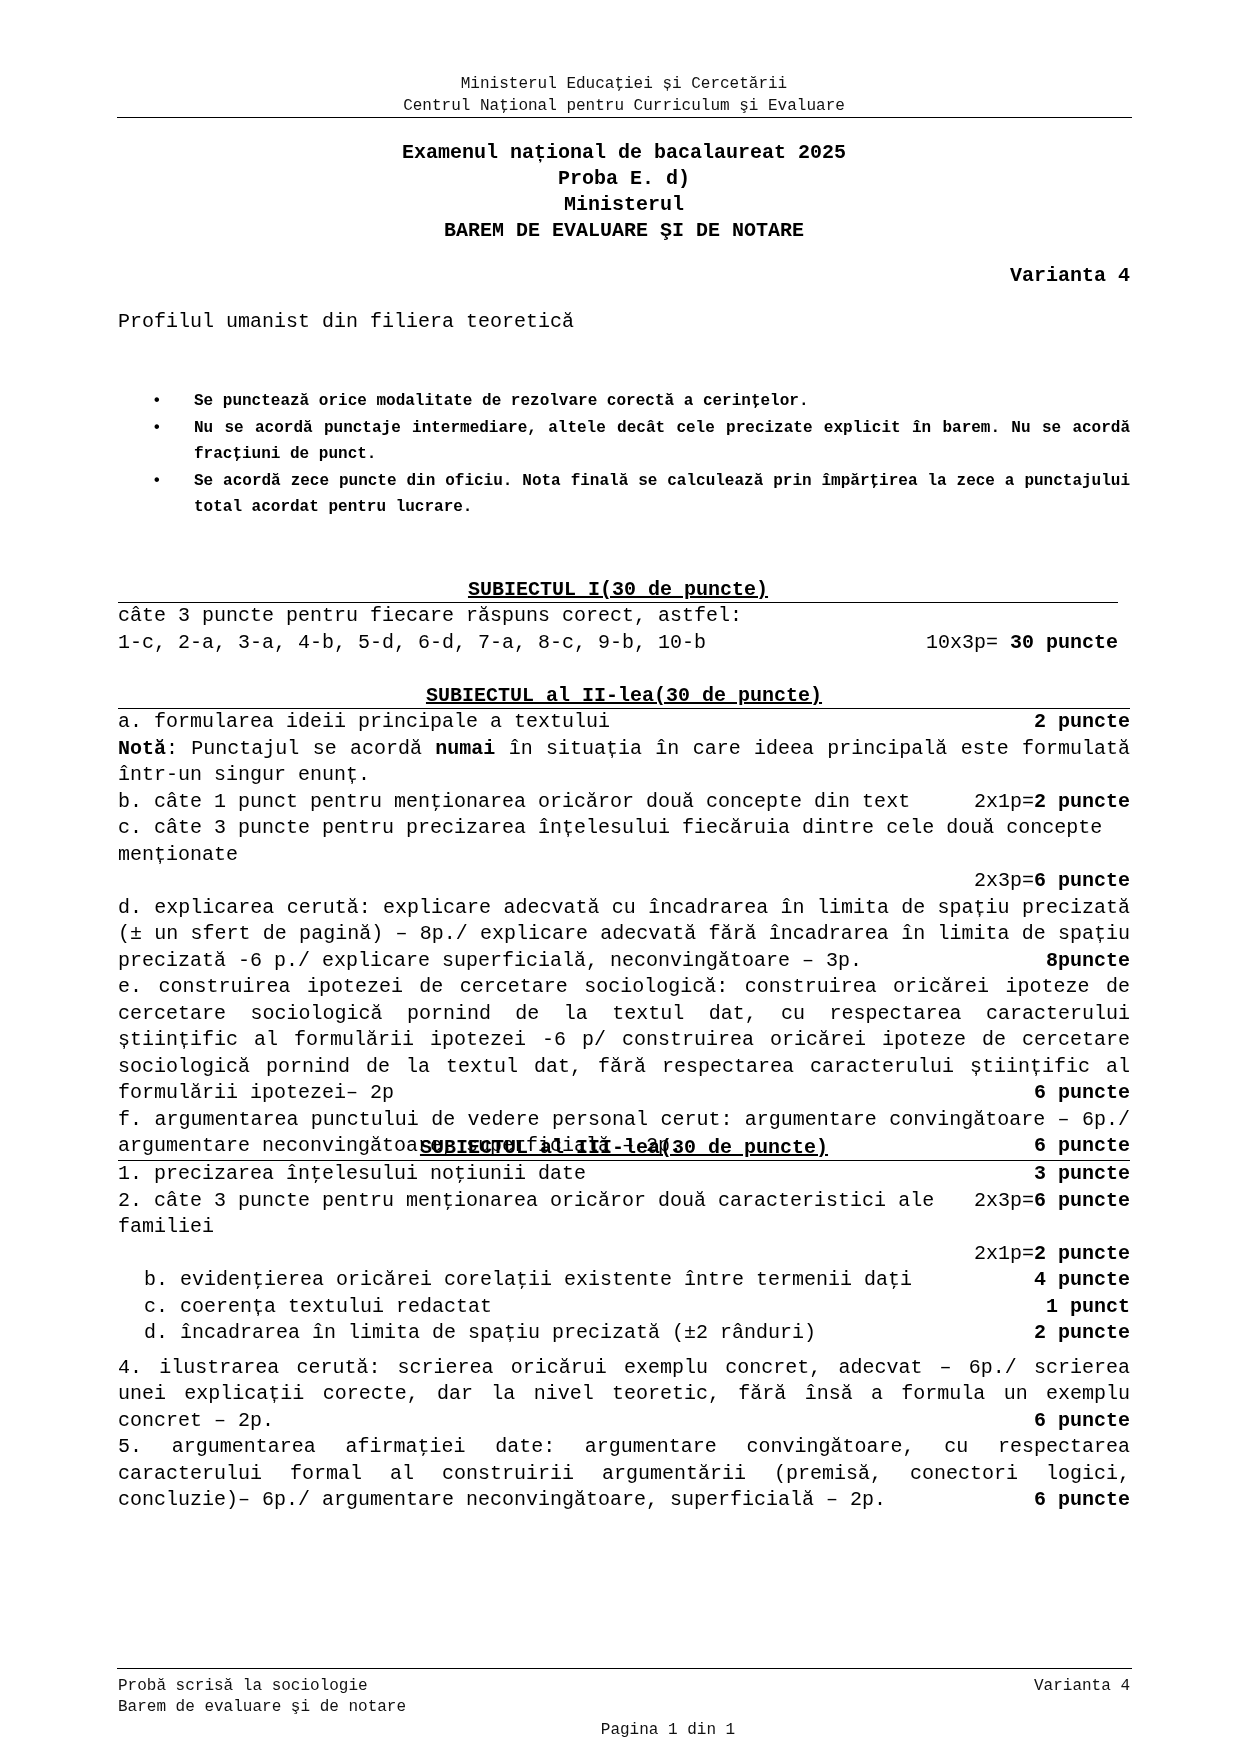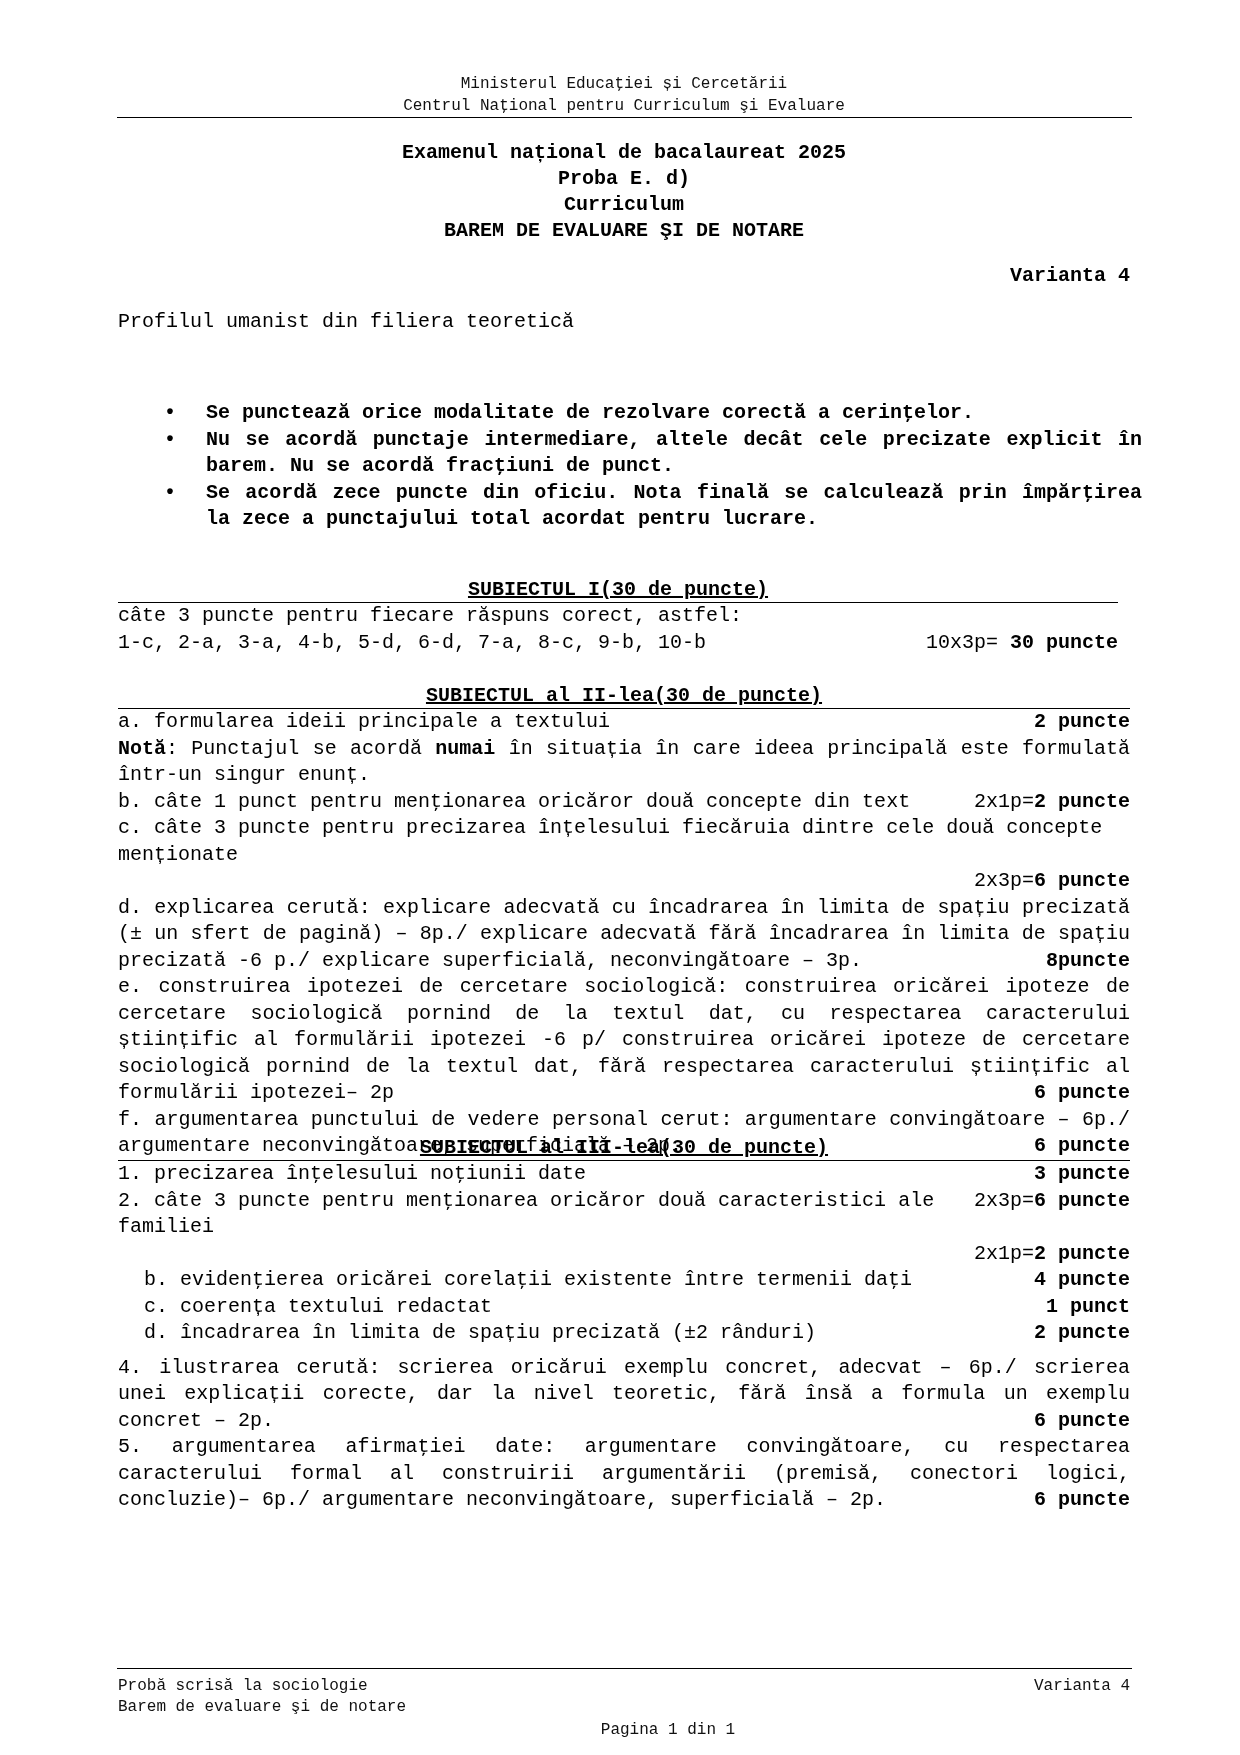--- a/index.html
+++ b/index.html
@@ -8,21 +8,21 @@
     font-family: "Liberation Sans", sans-serif; color: #000;
   }
   .page { position: absolute; left: 0; top: 0; width: 1240px; height: 1411px; font-family: Liberation Mono, monospace; }
   .hdr { position: absolute; left: 118px; width: 1012px; text-align: center; font-size: 16px; line-height: 20px; color: #111; }
   .hdr1 { top: 74px; }
   .hdr2 { top: 96px; }
   .hrule { position: absolute; left: 117px; width: 1015px; height: 1px; background: #000; }
   .title-block { position: absolute; left: 118px; width: 1012px; top: 140px; text-align: center; font-weight: bold; font-size: 20px; line-height: 26px; }
   .varianta-top { position: absolute; right: 110px; top: 264px; font-weight: bold; font-size: 20px; }
   .profil { position: absolute; left: 118px; top: 310px; font-size: 20px; }
-  ul.rules { position: absolute; left: 118px; top: 388px; width: 1012px; margin: 12px; padding: 0 0 0 76px; box-sizing: border-box; list-style: none; font-weight: bold; font-size: 20px; line-height: 26.5px; text-align: justify; }
+  ul.rules { position: absolute; left: 118px; top: 388px; width: 1012px; margin: 0; padding: 0 0 0 76px; box-sizing: border-box; list-style: none; font-weight: bold; font-size: 16px; line-height: 26.5px; text-align: justify; }
   ul.rules li { position: relative; }
   ul.rules li::before { content: "•"; position: absolute; left: -42px; top: 0; }
   .content { position: absolute; left: 118px; width: 1012px; font-size: 20px; line-height: 26.5px; }
   .sec-head { display: flex; justify-content: center; font-weight: bold; border-bottom: 1.5px solid #000; line-height: 24px; }
   .sec-head span { text-decoration: underline; text-underline-offset: 1px; }
   .row { display: flex; justify-content: space-between; }
   .pts { white-space: nowrap; }
   .pts b { font-weight: bold; }
   .just { text-align: justify; text-align-last: auto; }
   .indent { padding-left: 26px; }
@@ -42,21 +42,21 @@
 
 <div class="page">
 
   <div class="hdr hdr1">Ministerul Educaţiei și Cercetării</div>
   <div class="hdr hdr2">Centrul Naţional pentru Curriculum şi Evaluare</div>
   <div class="hrule" style="top:117px"></div>
 
   <div class="title-block">
     <div>Examenul național de bacalaureat 2025</div>
     <div>Proba E. d)</div>
-    <div>Curriculum</div>
+    <div>Ministerul</div>
     <div>BAREM DE EVALUARE ŞI DE NOTARE</div>
   </div>
 
   <div class="varianta-top">Varianta 4</div>
   <div class="profil">Profilul umanist din filiera teoretică</div>
 
   <ul class="rules">
     <li>Se punctează orice modalitate de rezolvare corectă a cerinţelor.</li>
     <li>Nu se acordă punctaje intermediare, altele decât cele precizate explicit în barem. Nu se acordă fracţiuni de punct.</li>
     <li>Se acordă zece puncte din oficiu. Nota finală se calculează prin împărţirea la zece a punctajului total acordat pentru lucrare.</li>

